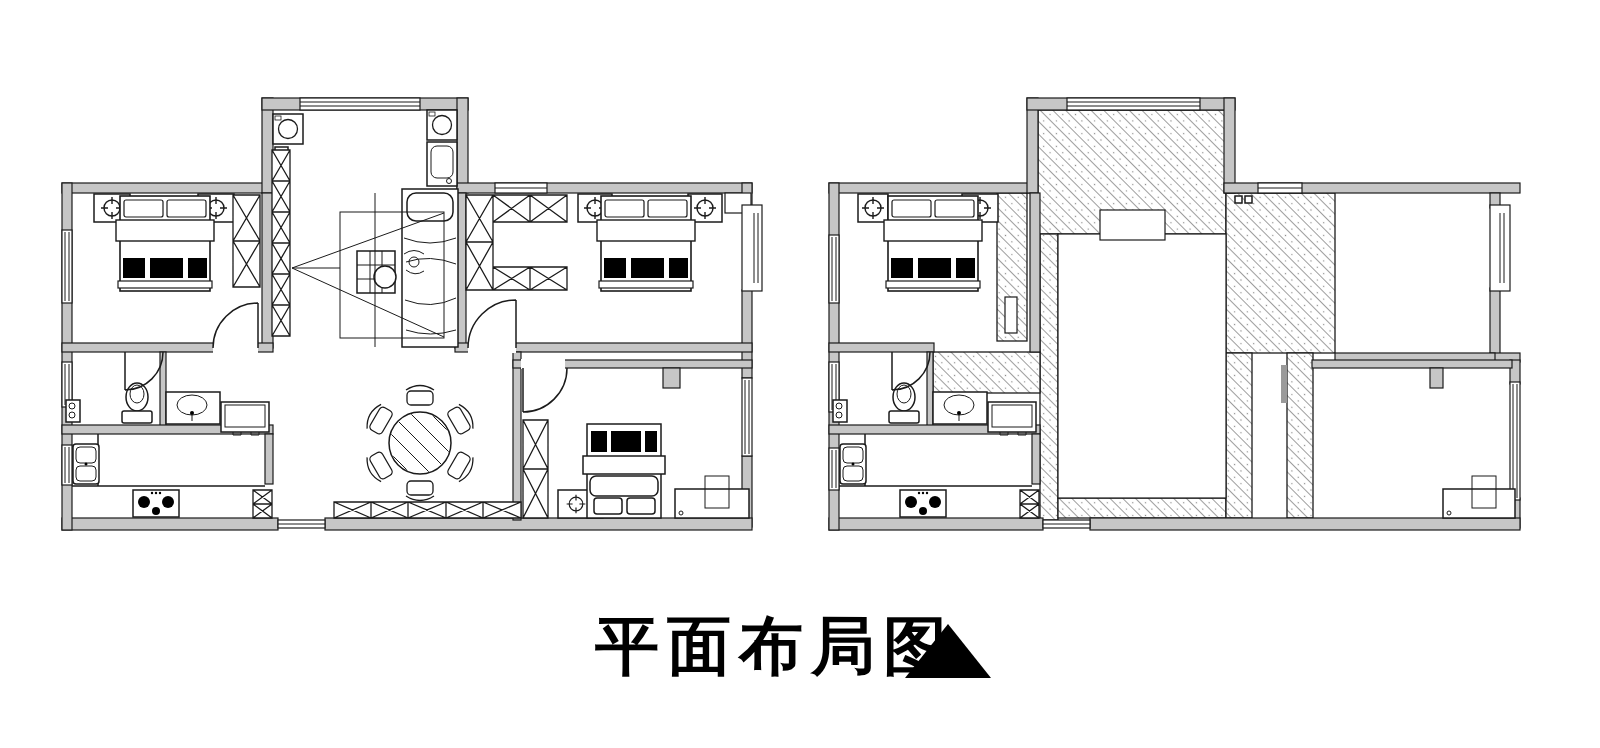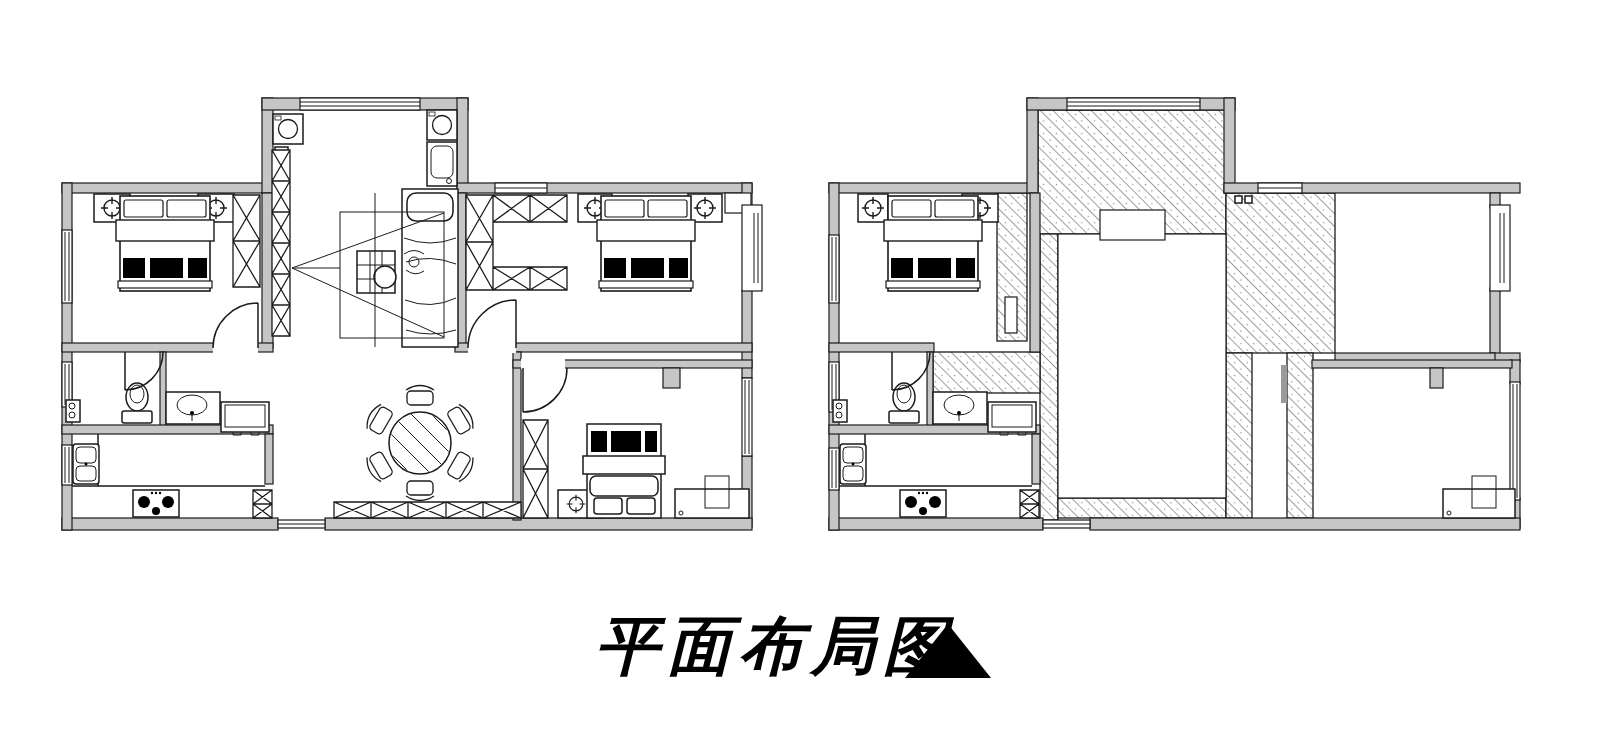--- a/index.html
+++ b/index.html
@@ -1,17 +1,17 @@
 <!DOCTYPE html>
 <html><head>
 <meta charset="utf-8">
 <style>
   html,body{margin:0;padding:0;background:#ffffff;}
   .stage{position:relative;width:1596px;height:748px;background:#fff;overflow:hidden;
-         font-family:"DejaVu Sans","Liberation Sans",sans-serif;font-style:italic;}
+         font-family:"DejaVu Sans","Liberation Sans",sans-serif;}
   svg{position:absolute;left:0;top:0;}
   
   .w  {fill:#c6c6c6;stroke:#1b1b1b;stroke-width:1.2;}   
   .wh {fill:#ffffff;stroke:#1b1b1b;stroke-width:1.2;}   
   .gap{fill:#ffffff;stroke:none;}                        
   .f  {fill:#ffffff;stroke:#1b1b1b;stroke-width:1.5;}   
   .fx {fill:#ffffff;stroke:#1b1b1b;stroke-width:1.3;}   
   .k  {fill:#000000;stroke:none;}                        
   .l  {fill:none;stroke:#1b1b1b;stroke-width:1.5;}
   .lt {fill:none;stroke:#1b1b1b;stroke-width:1;}

